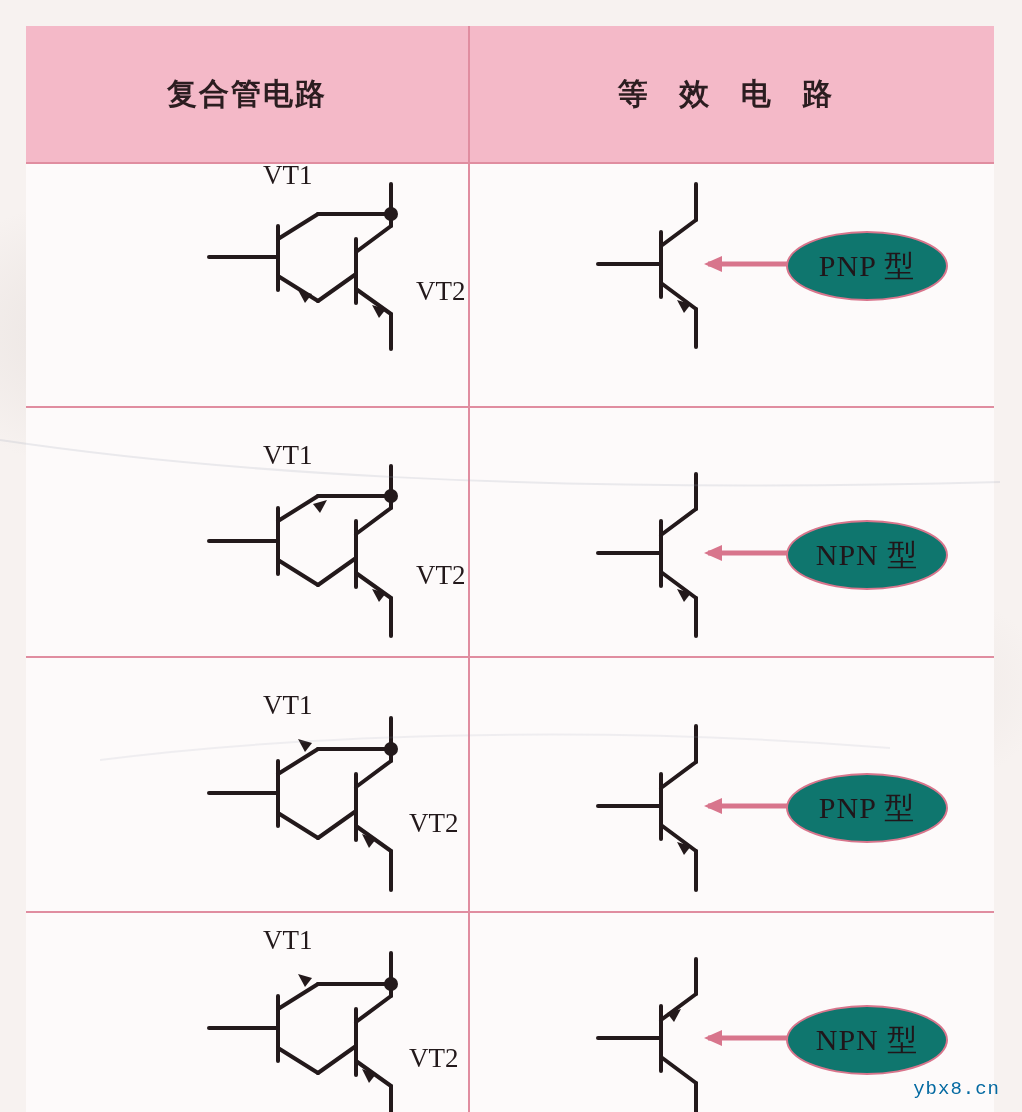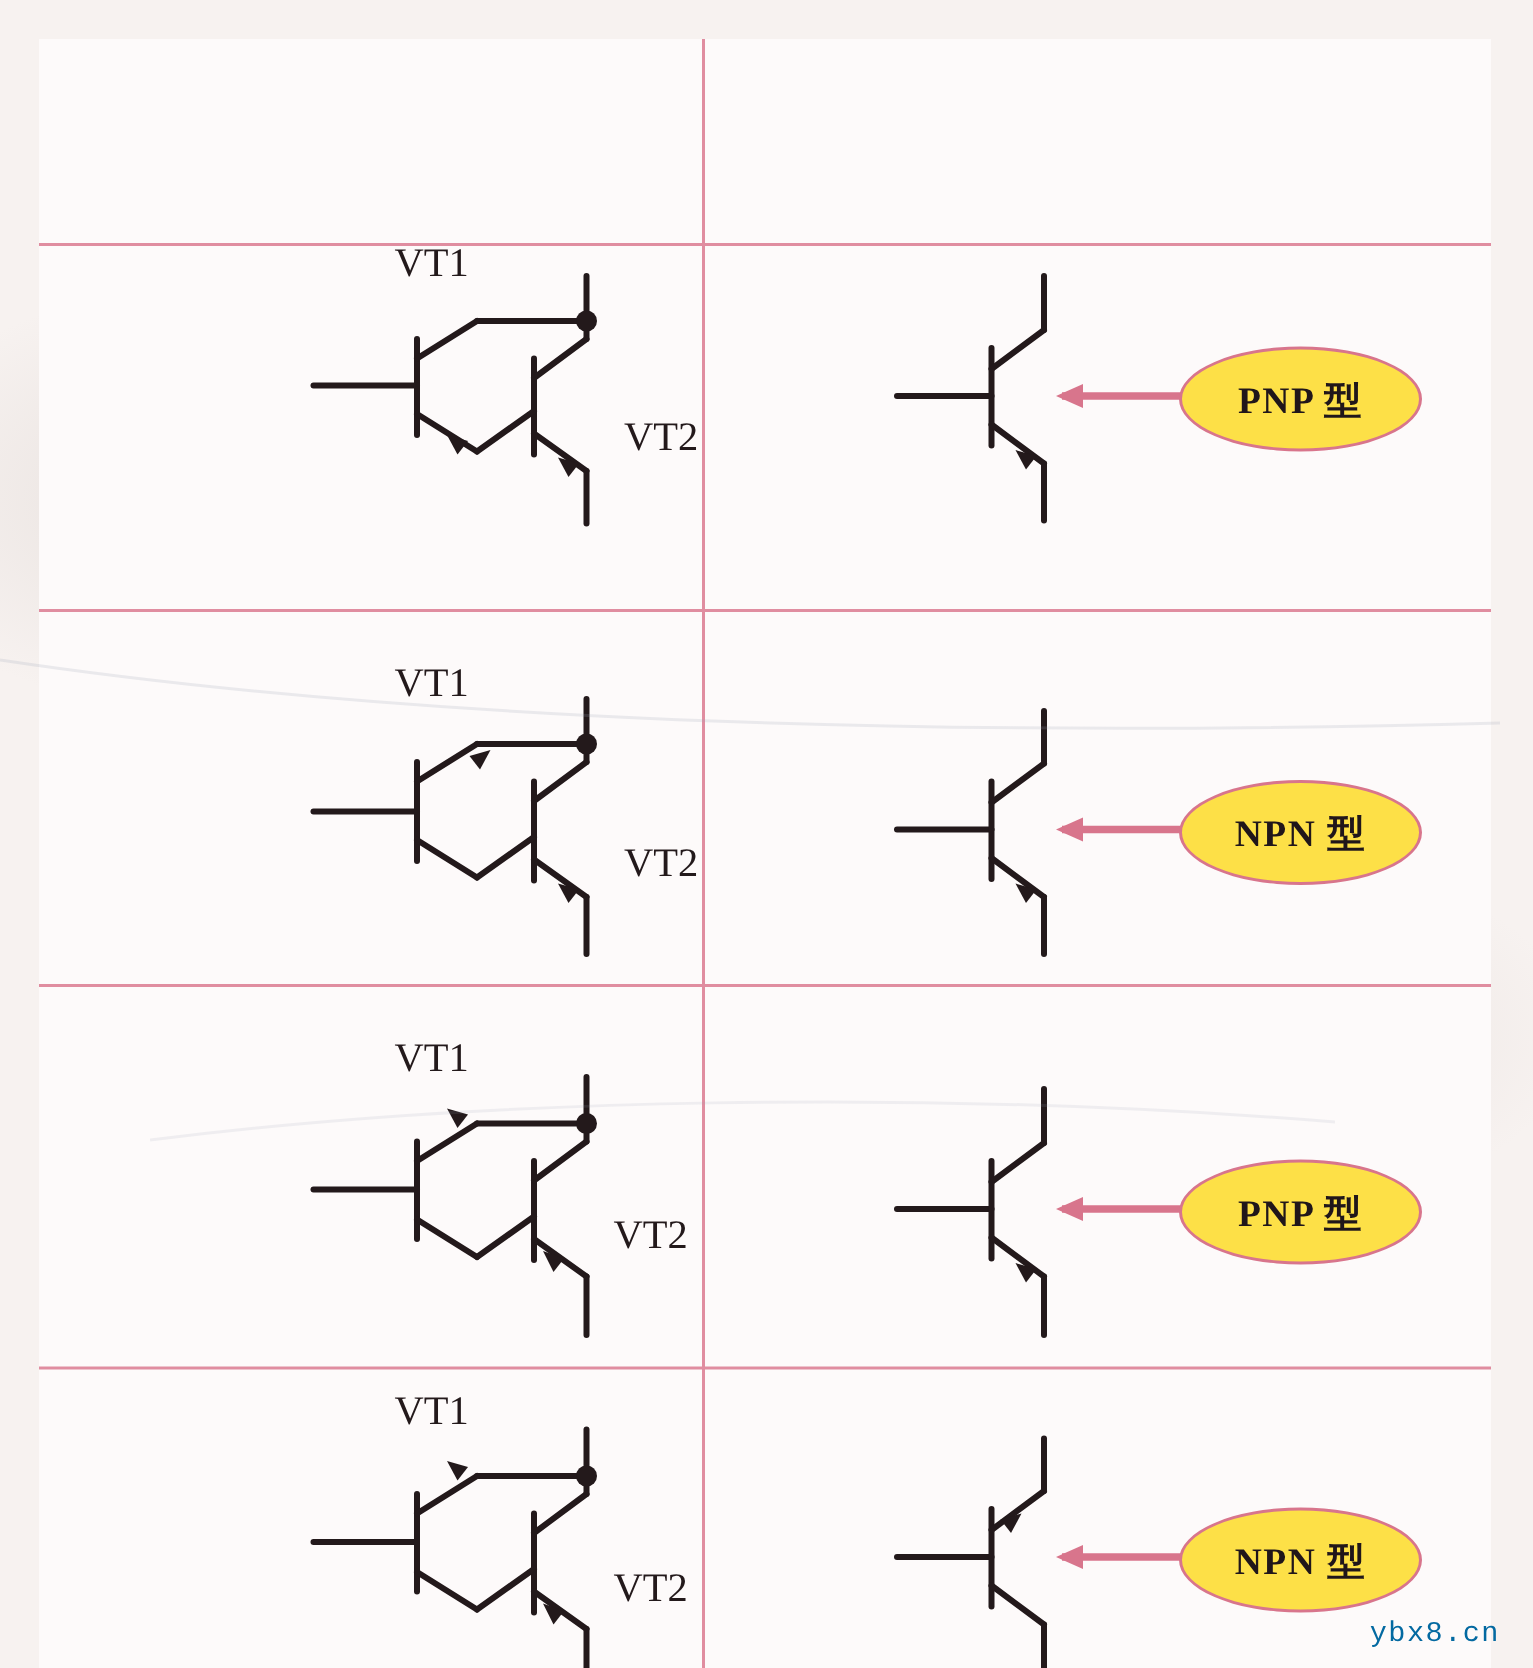--- a/index.html
+++ b/index.html
@@ -52,26 +52,25 @@
   .cellL,.cellR{position:relative;height:100%;}
   .cellL{width:493px;}
   .cellR{width:526px;}
   svg{display:block;}
   .lbl{
     position:absolute;font-family:"Liberation Serif", serif;
     font-size:27px;color:#23191b;white-space:nowrap;
   }
   .badge{
     position:absolute;
-    background:#fde047;border:2px solid #d8758c;border-radius:50%;
-    color:#20161a;font-size:25px;
+    background:#0f766e;border:2px solid #d8758c;border-radius:50%;
+    color:#20161a;font-size:30px;
     display:flex;align-items:center;justify-content:center;
     width:158px;height:66px;letter-spacing:1px;
     font-family:"Liberation Serif", serif;
-    font-weight:bold;
   }
   .watermark{
     position:absolute;right:22px;bottom:12px;
     font-family:"Liberation Mono", monospace;
     font-size:19px;color:#0369a1;letter-spacing:1px;
   }
   .scratch{
     position:absolute;pointer-events:none;opacity:.35;
   }
   .ghost-text{
@@ -84,20 +83,24 @@
 <body>
 
 <div id="sheet">
   <div class="paper-noise"></div>
 
   <div class="ghost-text" style="left:155px;top:830px;">图表背景文字</div>
   <div class="ghost-text" style="left:505px;top:830px;">印迹文字</div>
 
   <div id="table">
 
+    <div class="thead">
+      <div class="cell" style="width:442px;flex:none;">复合管电路</div>
+      <div class="cell second" style="width:526px;flex:none;">等 效 电 路</div>
+    </div>
 
     <div class="vline"></div>
 
     <div class="rowline" style="top:136px;"></div>
     <div class="rowline" style="top:380px;"></div>
     <div class="rowline" style="top:630px;"></div>
     <div class="rowline" style="top:885px;"></div>
 
     <div class="row" style="top:138px;height:242px;">
       <div class="cellL">

